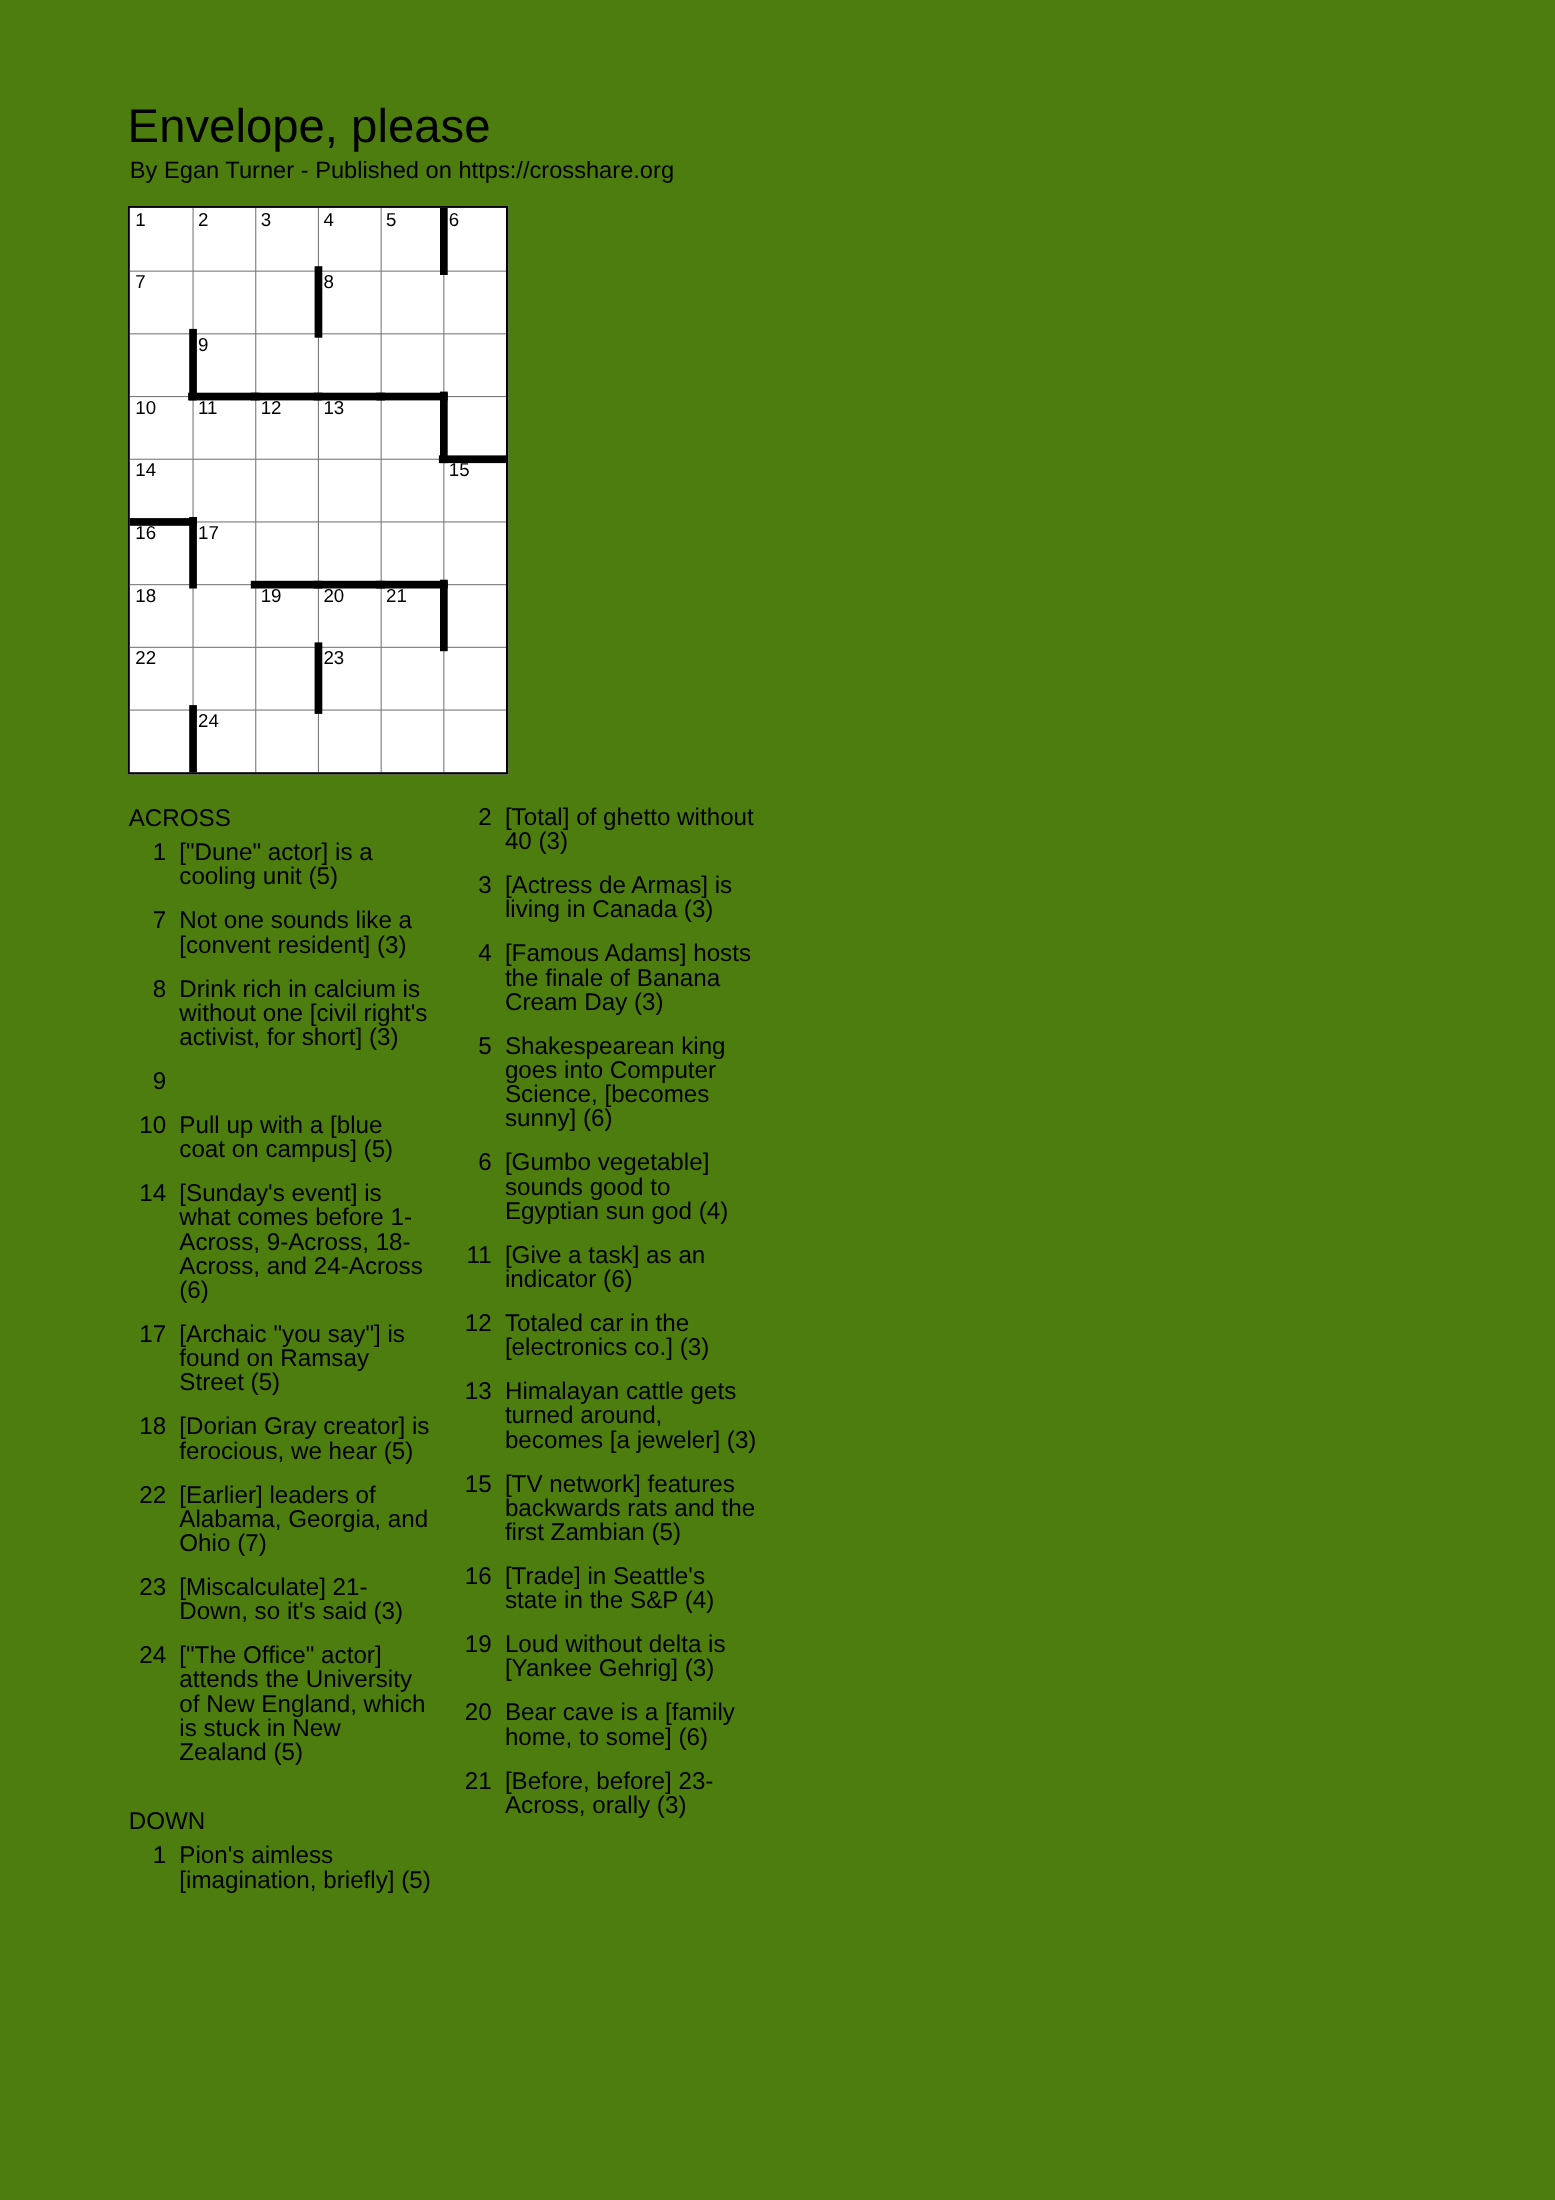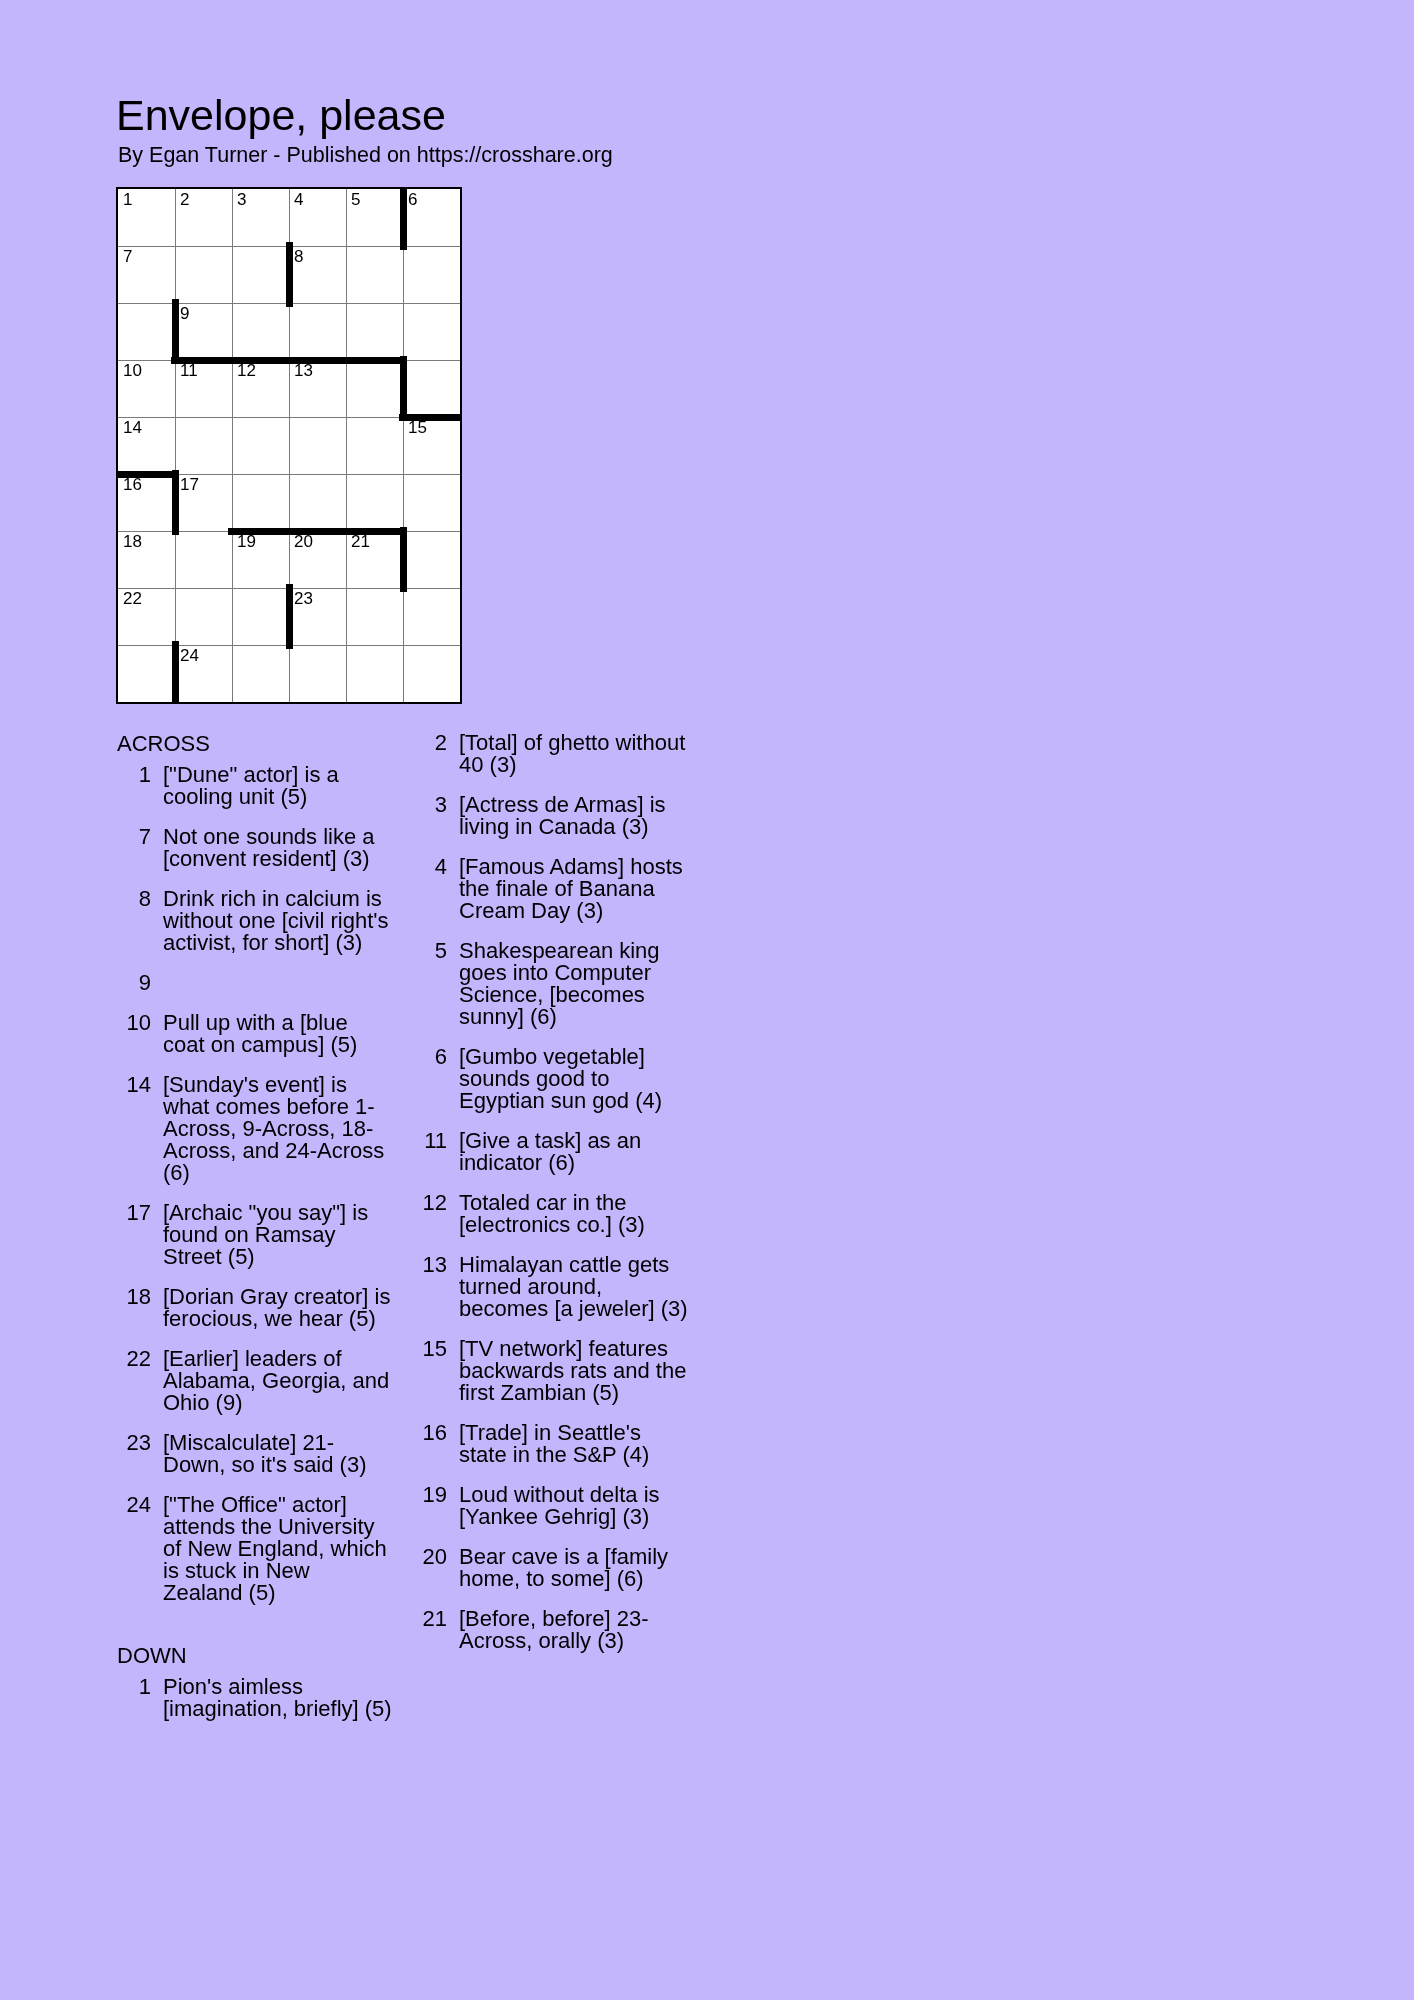--- a/index.html
+++ b/index.html
@@ -1,20 +1,20 @@
 <!DOCTYPE html>
 <html><head>
 <meta charset="utf-8">
 <style>
   html, body { margin: 0; padding: 0; background: #fff; }
   .page {
     position: relative;
     width: 1414px;
     height: 2000px;
-    background: #c4b5fd;
+    background: #4d7c0f;
     font-family: "Liberation Sans", sans-serif;
     color: #000;
     overflow: hidden;
   }
   .title {
     position: absolute;
     left: 116px;
     top: 92px;
     font-size: 43px;
     line-height: 46px;
@@ -224,21 +224,21 @@
         <div class="clue">
           <div class="num">17</div>
           <div class="txt">[Archaic "you say"] is found on Ramsay Street (5)</div>
         </div>
         <div class="clue">
           <div class="num">18</div>
           <div class="txt">[Dorian Gray creator] is ferocious, we hear (5)</div>
         </div>
         <div class="clue">
           <div class="num">22</div>
-          <div class="txt">[Earlier] leaders of Alabama, Georgia, and Ohio (9)</div>
+          <div class="txt">[Earlier] leaders of Alabama, Georgia, and Ohio (7)</div>
         </div>
         <div class="clue">
           <div class="num">23</div>
           <div class="txt">[Miscalculate] 21-Down, so it's said (3)</div>
         </div>
         <div class="clue">
           <div class="num">24</div>
           <div class="txt">["The Office" actor] attends the University of New England, which is stuck in New Zealand (5)</div>
         </div>
       </div>

